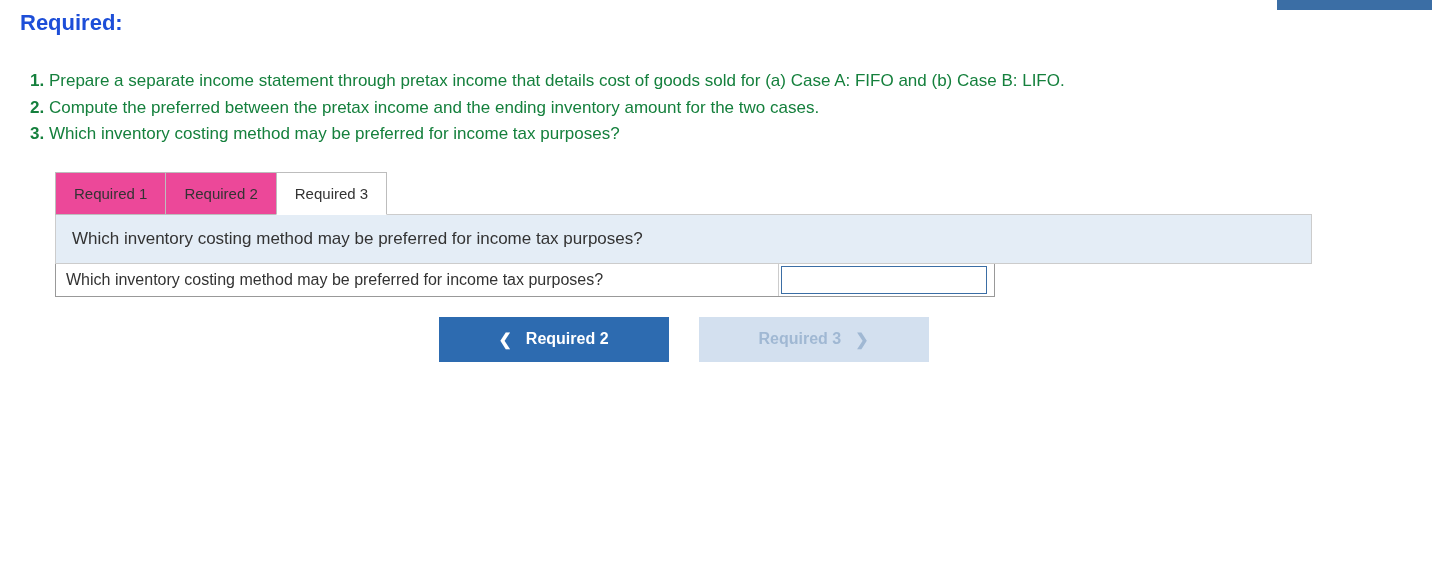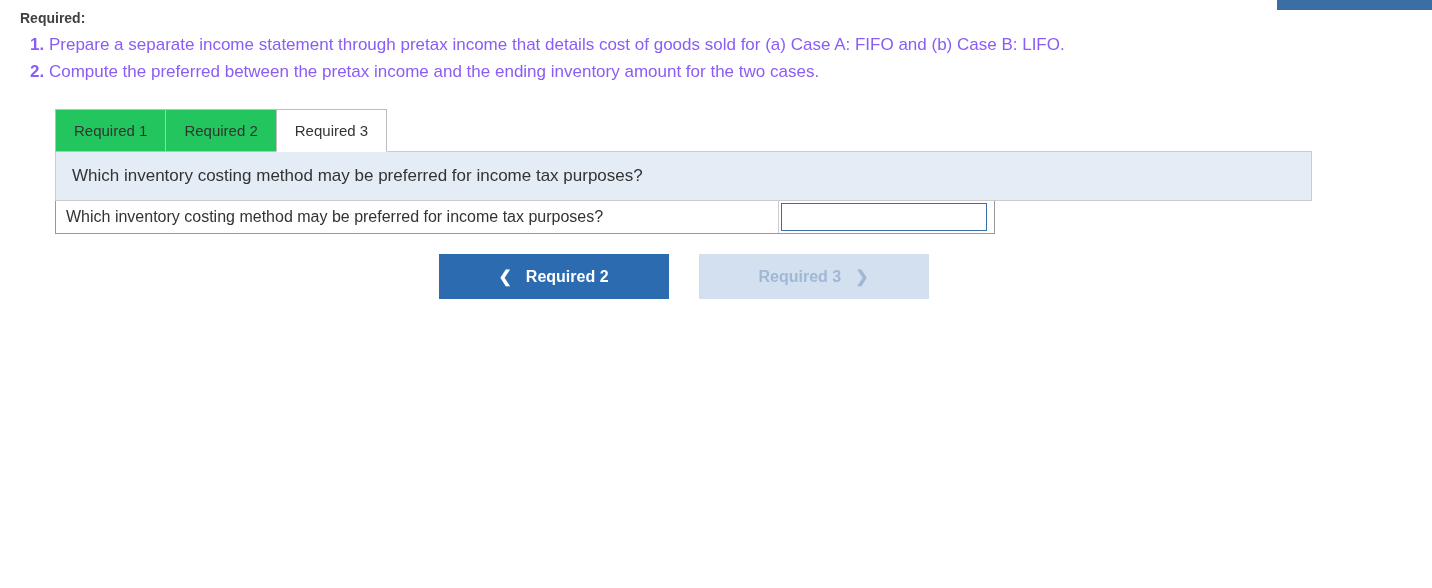--- a/index.html
+++ b/index.html
@@ -9,29 +9,29 @@
       font-family: Arial, Helvetica, sans-serif;
       margin: 0;
       padding: 0;
       color: #333;
     }
     .container {
       padding: 10px 20px 20px 20px;
     }
     .required-heading {
       font-weight: bold;
-      font-size: 14px;
-      color: #404040;
-      margin-bottom: 6px;
+      font-size: 22px;
+      color: #1d4ed8;
+      margin-bottom: 32px;
     }
     .requirements-list {
       margin: 0 0 25px 0;
       padding-left: 10px;
       font-size: 17px;
-      color: #8b5cf6;
+      color: #15803d;
       line-height: 1.5;
     }
     .requirements-list li {
       margin-bottom: 1px;
       list-style: none;
     }
     .req-num {
       font-weight: bold;
     }
     .indent-content {
@@ -39,21 +39,21 @@
     }
     .tab-area {
       margin-left: 35px;
       margin-right: 100px;
     }
     .tabs-row {
       display: flex;
     }
     .tab {
       border: 1px solid #bdbdbd;
-      background: #22c55e;
+      background: #ec4899;
       padding: 12px 18px;
       font-size: 15px;
       color: #333;
       cursor: pointer;
       margin-right: -1px;
     }
     .tab.active {
       background: #fff;
       border-bottom: 1px solid #fff;
       position: relative;
@@ -144,20 +144,24 @@
 
   <ol class="requirements-list">
     <li>
       <span class="req-num">1.</span>
       <span class="indent-content">Prepare a separate income statement through pretax income that details cost of goods sold for (a) Case A: FIFO and (b) Case B: LIFO.</span>
     </li>
     <li>
       <span class="req-num">2.</span>
       <span class="indent-content">Compute the preferred between the pretax income and the ending inventory amount for the two cases.</span>
     </li>
+    <li>
+      <span class="req-num">3.</span>
+      <span class="indent-content">Which inventory costing method may be preferred for income tax purposes?</span>
+    </li>
   </ol>
 
   <div class="tab-area">
     <div class="tabs-row">
       <div class="tab">Required 1</div>
       <div class="tab">Required 2</div>
       <div class="tab active">Required 3</div>
     </div>
 
     <div class="question-banner">Which inventory costing method may be preferred for income tax purposes?</div>

